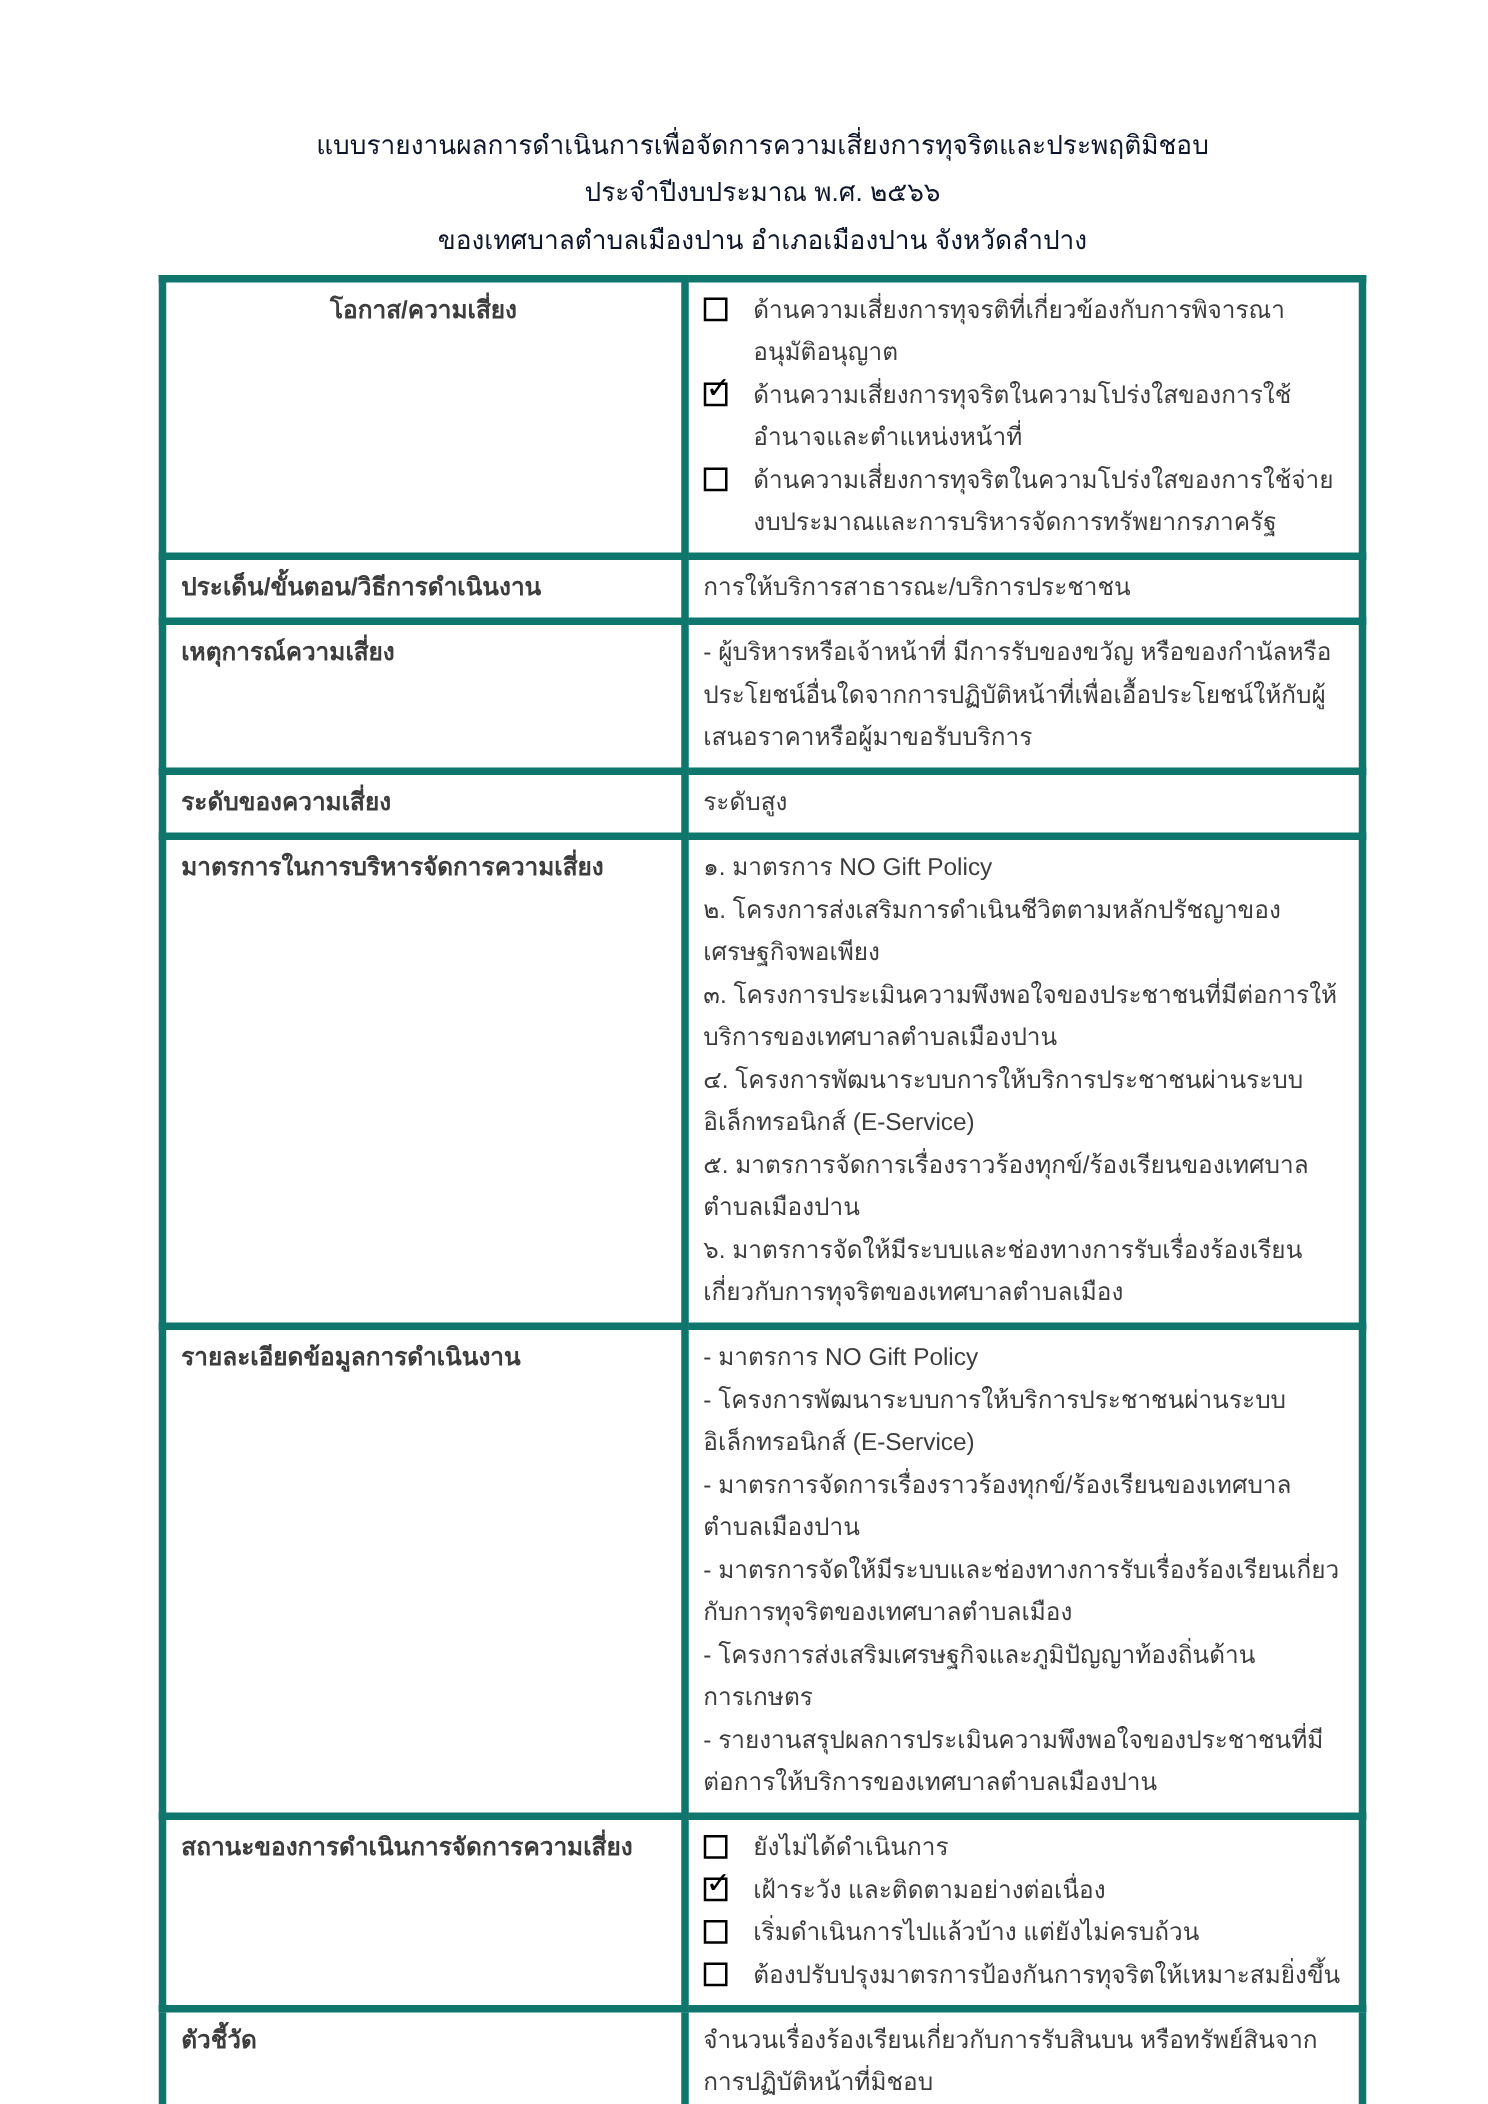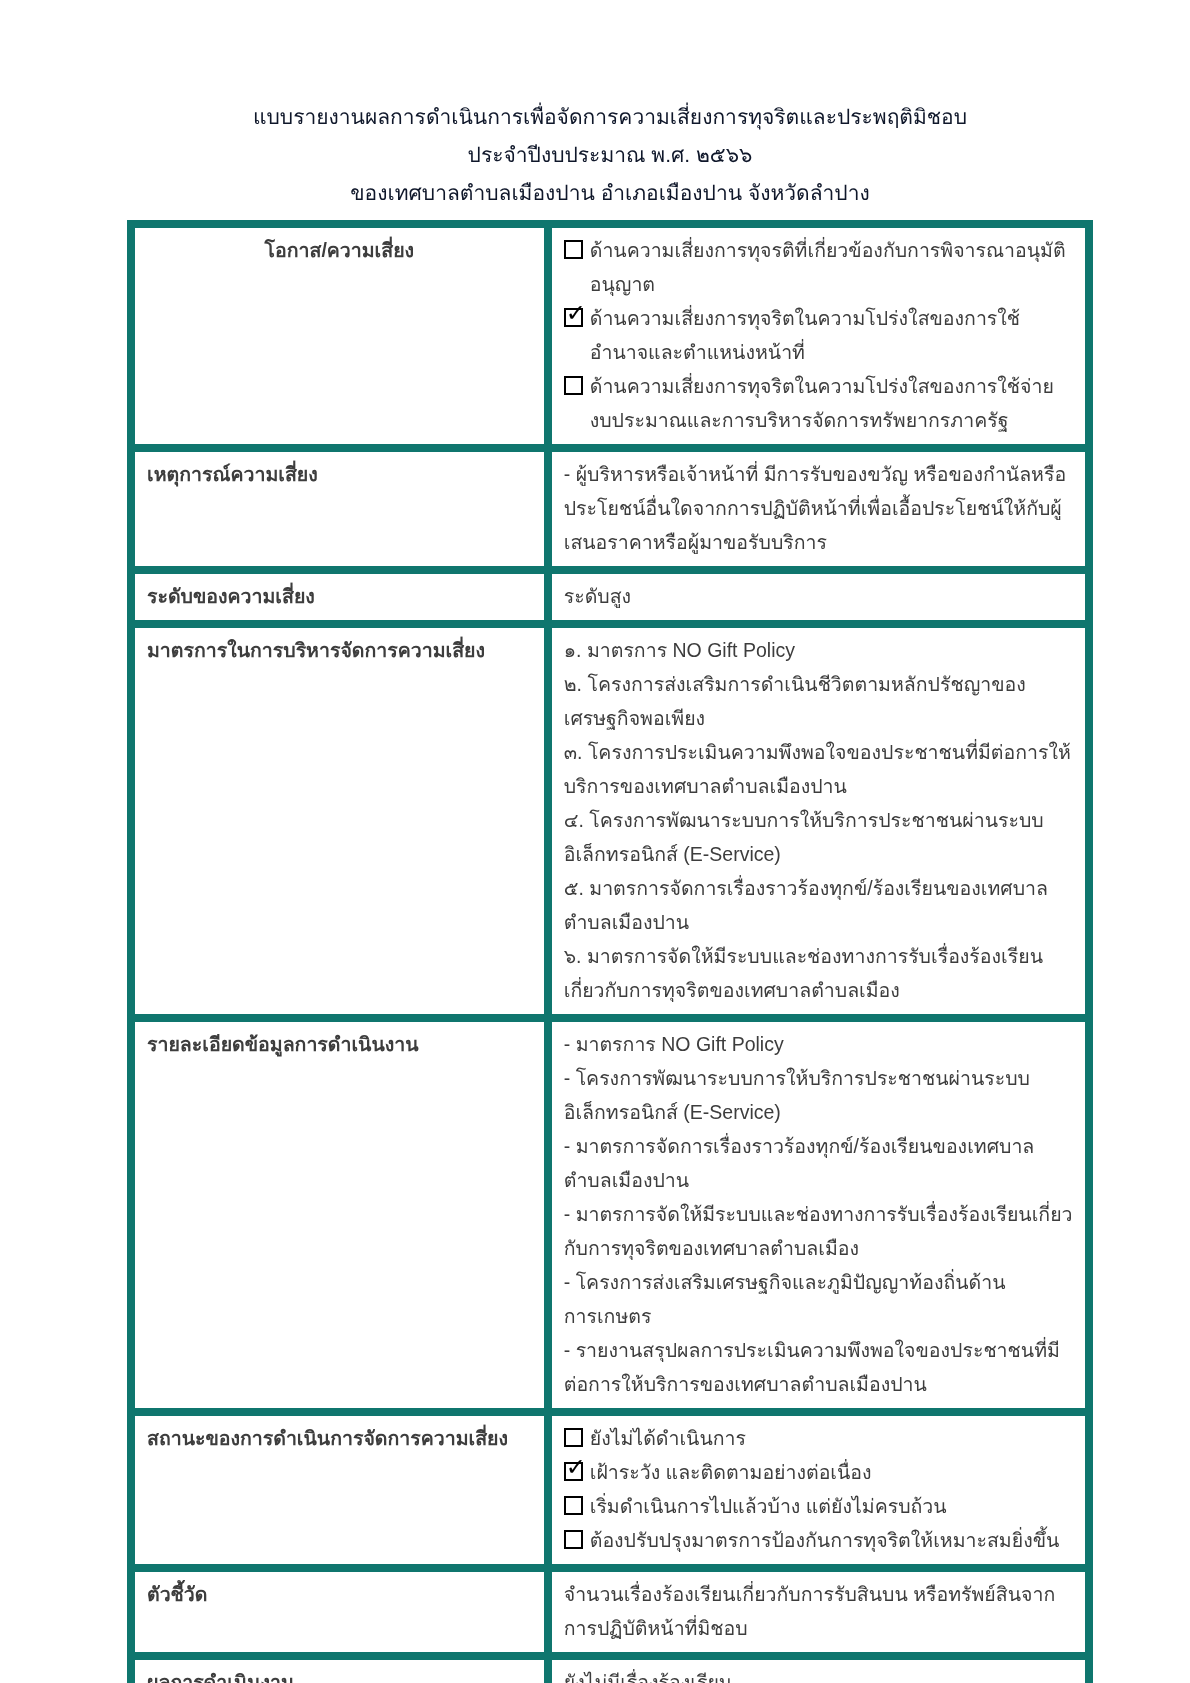--- a/index.html
+++ b/index.html
@@ -22,21 +22,21 @@
     line-height: 38px;
     color: #0f172a;
     margin-bottom: 8px;
   }
   table.risk-table {
     width: 966px;
     border-collapse: collapse;
     table-layout: fixed;
   }
   table.risk-table td {
-    border: 8px solid #0f766e;
+    border: 6px solid #0f766e;
     vertical-align: top;
     padding: 5px 12px 7px 12px;
     font-size: 19.5px;
     line-height: 34px;
     color: #3d3d3d;
     overflow-wrap: break-word;
   }
   td.label-cell {
     width: 43.5%;
     font-weight: bold;
@@ -44,21 +44,21 @@
     font-size: 20.5px;
   }
   td.label-center {
     vertical-align: middle;
     text-align: center;
   }
   td.value-center { text-align: left; }
   .check-item {
     display: flex;
     align-items: flex-start;
-    gap: 7px;
+    gap: 21px;
   }
   .checkbox {
     flex: 0 0 auto;
     width: 19px;
     height: 19px;
     border: 2px solid #000000;
     margin-top: 7px;
     position: relative;
     background: #ffffff;
   }
@@ -99,20 +99,24 @@
             <span class="checkbox checked"></span>
             <span>ด้านความเสี่ยงการทุจริตในความโปร่งใสของการใช้อำนาจและตำแหน่งหน้าที่</span>
           </div>
           <div class="check-item">
             <span class="checkbox"></span>
             <span>ด้านความเสี่ยงการทุจริตในความโปร่งใสของการใช้จ่ายงบประมาณและการบริหารจัดการทรัพยากรภาครัฐ</span>
           </div>
         </td>
       </tr>
 
+      <tr>
+        <td class="label-cell">ประเด็น/ขั้นตอน/วิธีการดำเนินงาน</td>
+        <td>การให้บริการสาธารณะ/บริการประชาชน</td>
+      </tr>
 
       <tr>
         <td class="label-cell">เหตุการณ์ความเสี่ยง</td>
         <td>- ผู้บริหารหรือเจ้าหน้าที่ มีการรับของขวัญ หรือของกำนัลหรือประโยชน์อื่นใดจากการปฏิบัติหน้าที่เพื่อเอื้อประโยชน์ให้กับผู้เสนอราคาหรือผู้มาขอรับบริการ</td>
       </tr>
 
       <tr>
         <td class="label-cell">ระดับของความเสี่ยง</td>
         <td class="value-center">ระดับสูง</td>
       </tr>

